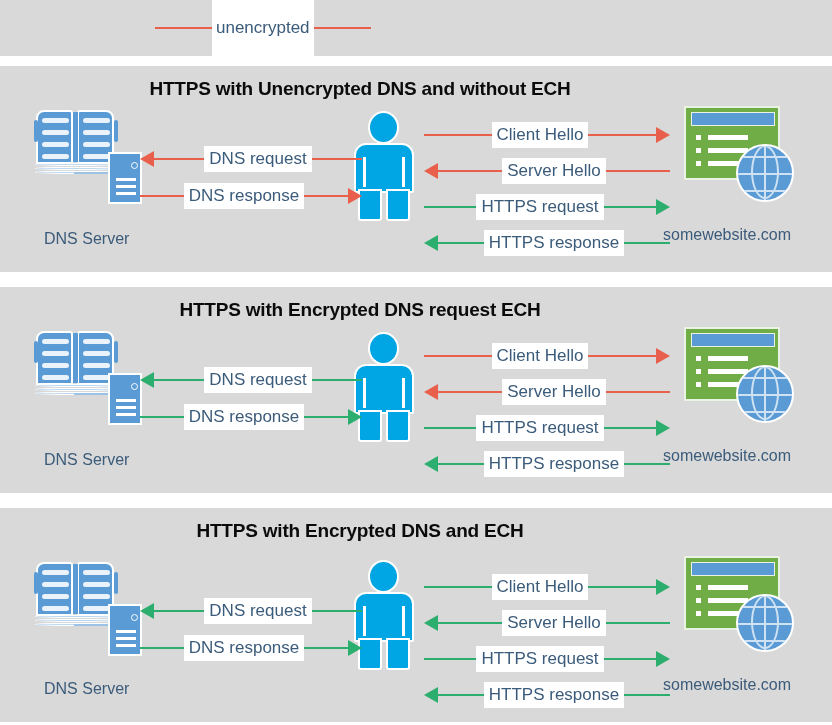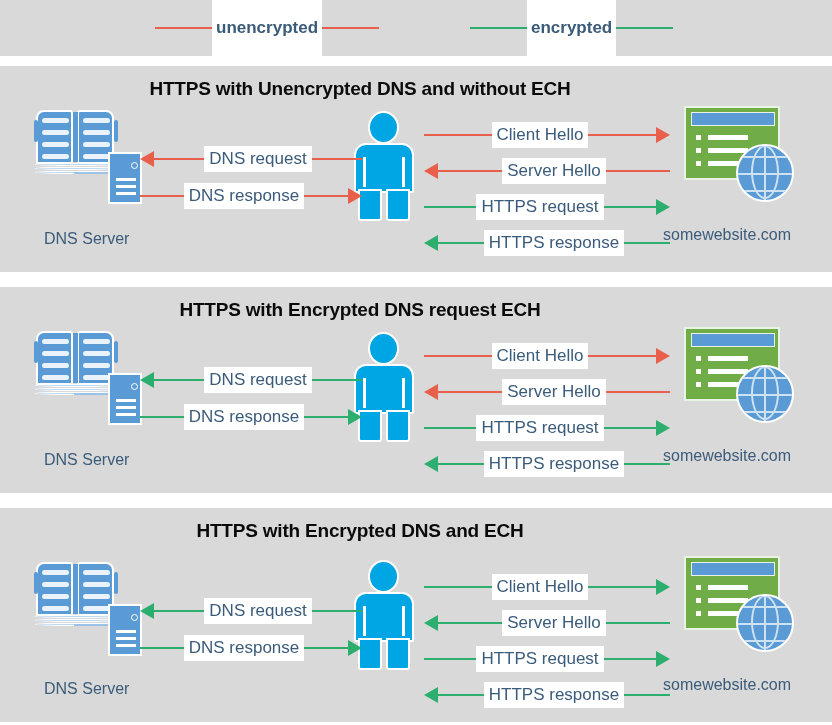--- a/index.html
+++ b/index.html
@@ -49,21 +49,20 @@
   .legend-line.red   { background: #e8604c; }
   .legend-line.green { background: #2caf6e; }
   .legend-text {
     background: #ffffff;
     color: #3b5b7a;
     font-size: 17px;
     line-height: 22px;
     padding: 17px 4px;
     white-space: nowrap;
     z-index: 3;
-    font-weight: bold;
   }
 
   
   .panel-title {
     position: absolute;
     left: 0;
     width: 720px;
     text-align: center;
     font-size: 19px;
     font-weight: bold;
@@ -342,25 +341,20 @@
 </head>
 <body>
 
 <div class="page">
 
   <div class="panel" id="legend-panel">
     <div class="legend-item" id="legend-unencrypted">
       <div class="legend-line red"></div>
       <div class="legend-text">unencrypted</div>
       <div class="legend-line red"></div>
-    </div>
-    <div class="legend-item" id="legend-encrypted">
-      <div class="legend-line green"></div>
-      <div class="legend-text">encrypted</div>
-      <div class="legend-line green"></div>
     </div>
   </div>
 
   <div class="panel" id="panel-1">
     <div class="panel-title">HTTPS with Unencrypted DNS and without ECH</div>
     <div class="panel-body">
         <div class="dns-icon" style="top: 42px;">
           <div class="book">
             <div class="book-page left">
               <div class="book-line" style="top: 6px;"></div>

